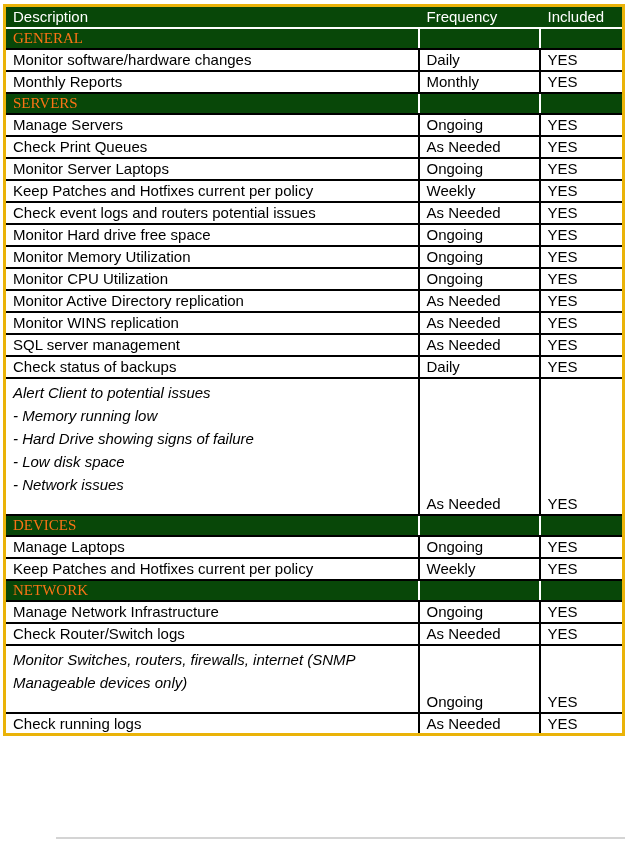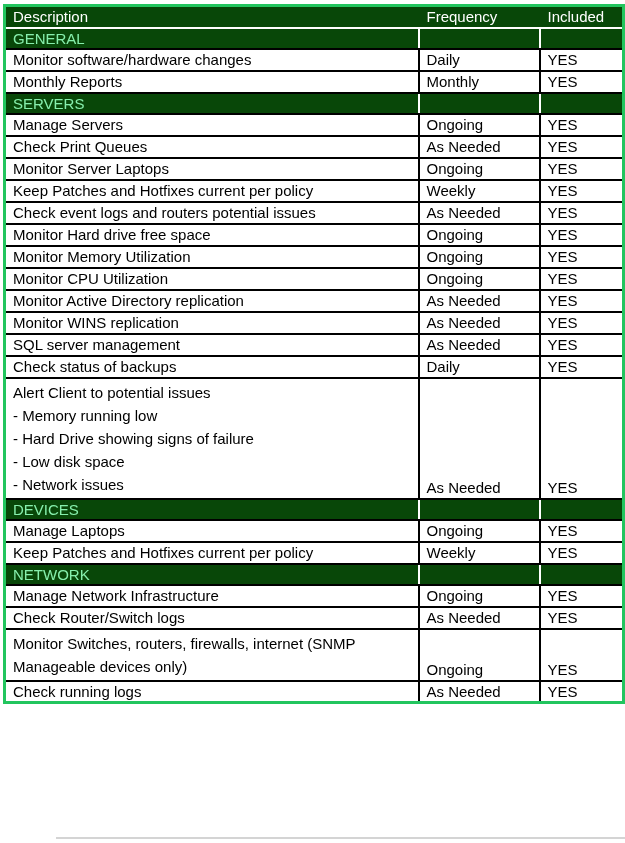--- a/index.html
+++ b/index.html
@@ -10,21 +10,21 @@
     overflow: hidden;
     font-family: "Liberation Sans", sans-serif;
   }
   .page { position: relative; width: 625px; height: 843px; }
   table.services {
     position: absolute;
     top: 4px; left: 3px;
     width: 619px;
     border-collapse: collapse;
     table-layout: fixed;
-    border: 3px solid #22c55e;
+    border: 3px solid #eab308;
   }
   td, th {
     border: 2px solid #000;
     font-size: 15px;
     font-weight: 400;
     color: #000;
     text-align: left;
     vertical-align: middle;
     height: 22px;
     padding: 0 4px 0 7px;
@@ -33,32 +33,34 @@
   }
   tr.head-row th {
     background: var(--green, #084708);
     color: #fff;
     border-left-color: var(--green, #084708);
     border-right-color: var(--green, #084708);
     border-bottom-color: #fff;
   }
   tr.section-row td {
     background: var(--green, #084708);
-    color: #86efac;
+    color: #f97316;
     border-left-color: #fff;
     border-right-color: #fff;
     height: 21px;
+    font-family: Liberation Serif, serif;
   }
   td.desc-multi {
     white-space: pre-line;
     vertical-align: top;
     line-height: 23px;
     padding-top: 2px;
-    padding-bottom: 2px;
+    padding-bottom: 18px;
     height: auto;
+    font-style: italic;
   }
   td.v-bottom {
     vertical-align: bottom;
     padding-bottom: 2px;
   }
   .shadow-line {
     position: absolute;
     left: 56px;
     top: 837px;
     width: 569px;

